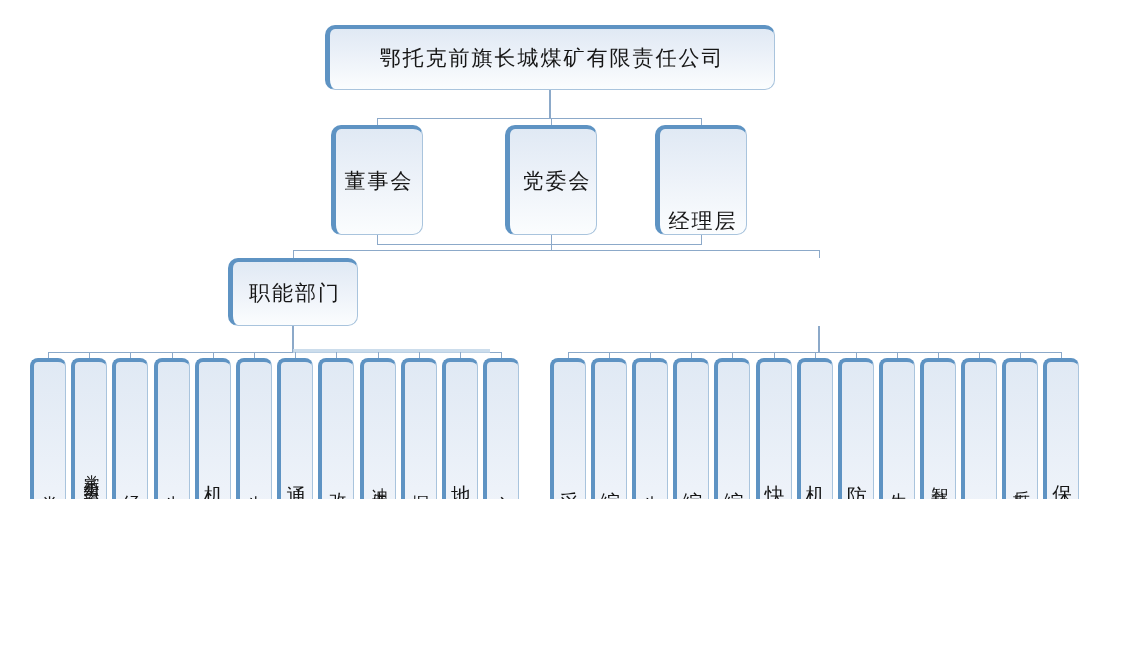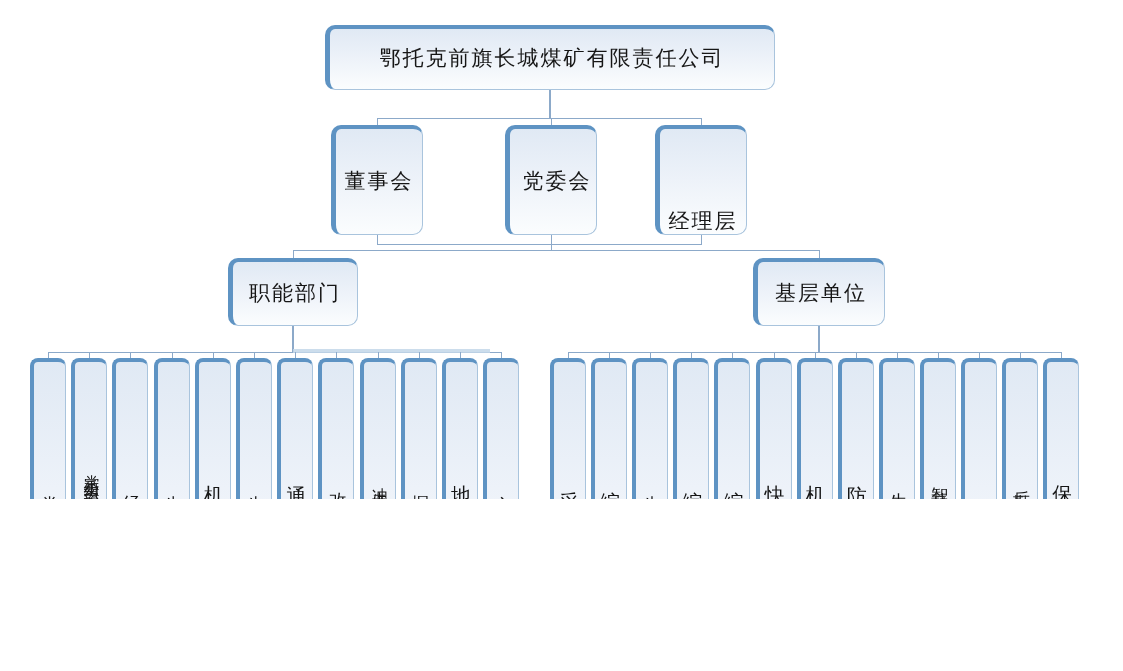--- a/index.html
+++ b/index.html
@@ -63,23 +63,20 @@
   </div>
   <div class="node hnode gov-node" style="left:505px;padding-left:8px;">
     <span>党委会</span>
   </div>
   <div class="node hnode gov-node" style="left:655px;align-items:flex-end;">
     <span>经理层</span>
   </div>
 
   <div class="node hnode branch-node" style="left:228px;width:130px;">
     <span>职能部门</span>
-  </div>
-  <div class="node hnode branch-node" style="left:753px;width:132px;">
-    <span>基层单位</span>
   </div>
 
   <div class="vline w2" style="left:549px;top:90px;height:28px;"></div>
   <div class="hline" style="left:377px;top:118px;width:325px;"></div>
   <div class="vline" style="left:377px;top:118px;height:7px;"></div>
   <div class="vline" style="left:551px;top:118px;height:7px;"></div>
   <div class="vline" style="left:701px;top:118px;height:7px;"></div>
 
   <div class="vline" style="left:377px;top:235px;height:9px;"></div>
   <div class="vline" style="left:551px;top:235px;height:9px;"></div>

